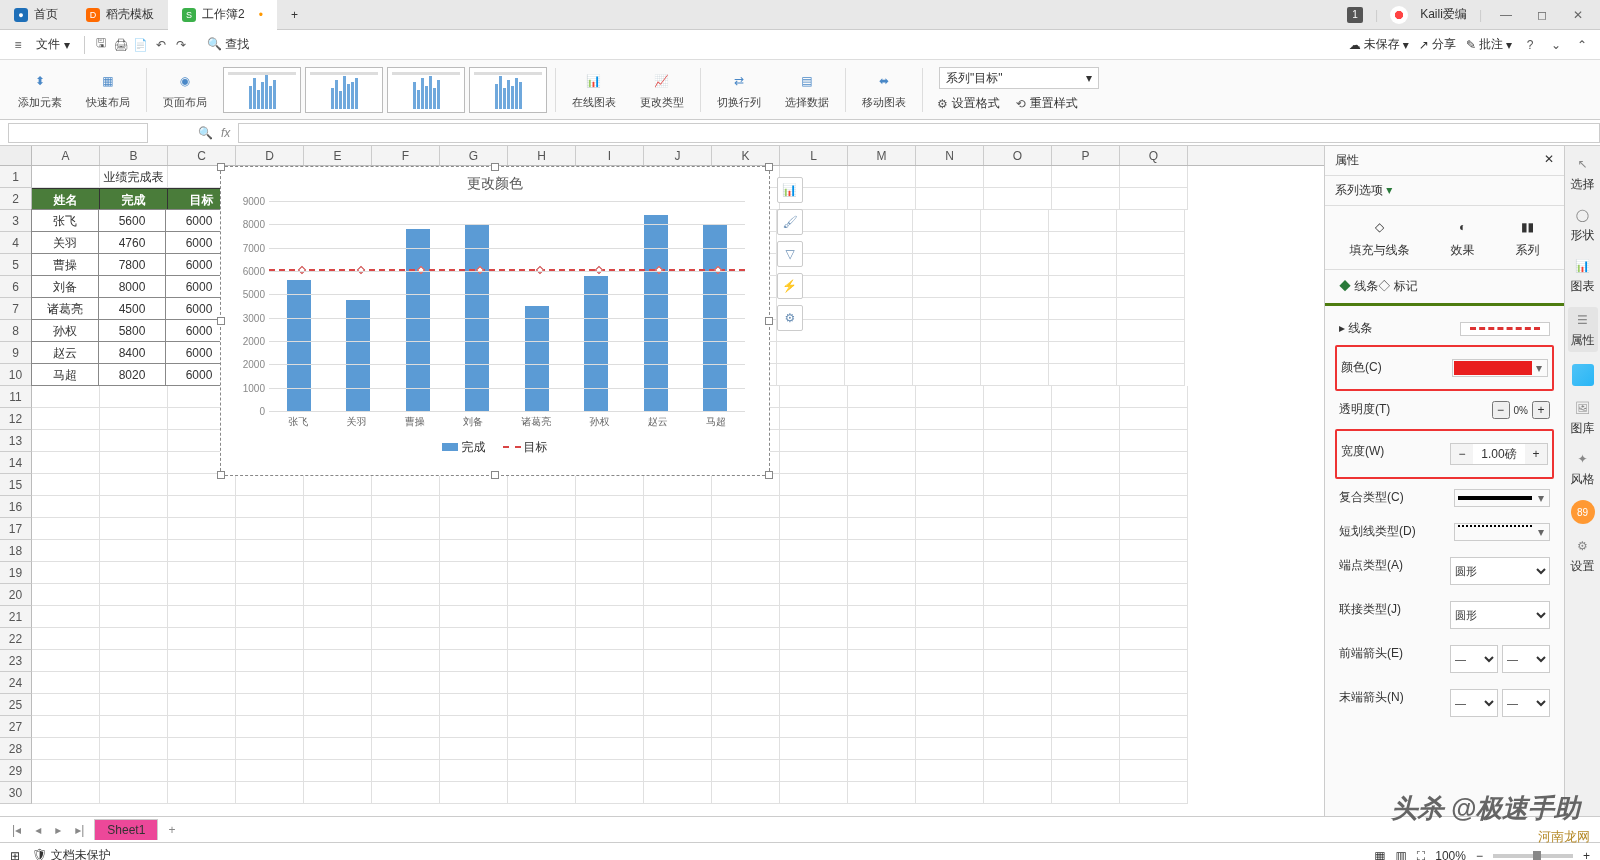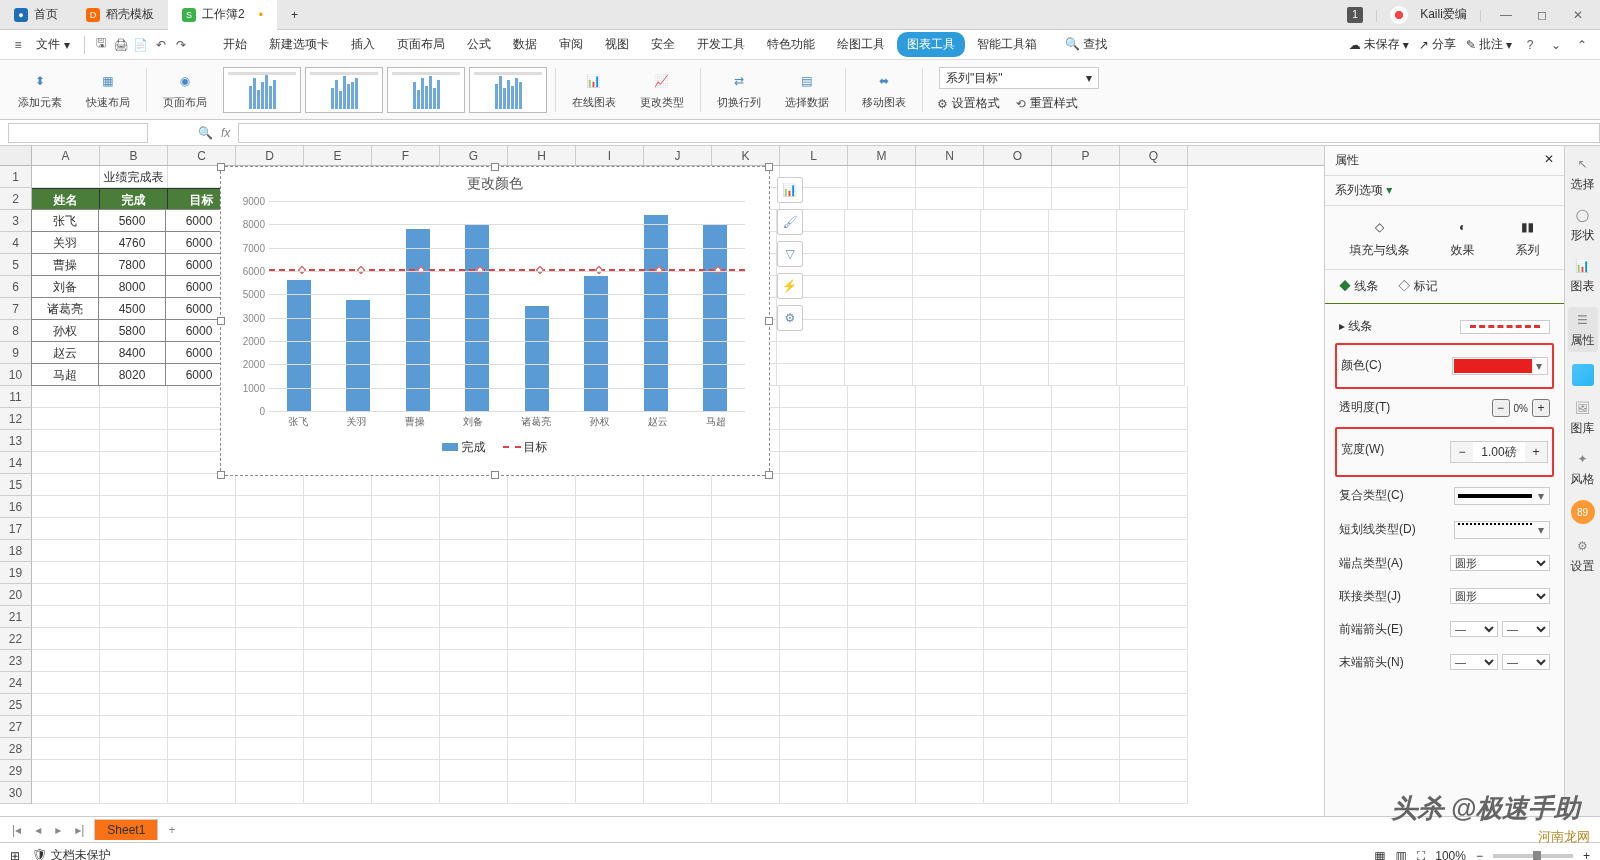--- a/index.html
+++ b/index.html
@@ -68,42 +68,42 @@
 .legend .sw2{display:inline-block;width:18px;border-top:2px dashed #d94545;margin:0 3px 3px 14px}
 .chart-side{position:absolute;right:-34px;top:10px;display:flex;flex-direction:column;gap:6px}
 .chart-side .csb{width:26px;height:26px;border:1px solid #ccc;background:#fff;display:flex;align-items:center;justify-content:center;color:#6a8fb5;border-radius:2px}
 .rightpane{width:240px;border-left:1px solid #ccc;background:#fafafa;display:flex;flex-direction:column}
 .rp-head{padding:6px 10px;border-bottom:1px solid #ddd;display:flex;justify-content:space-between;color:#666}
 .rp-sel{padding:6px 10px;border-bottom:1px solid #ddd;color:#2a7a3a}
 .rp-tabs{display:flex;justify-content:space-around;padding:10px 4px;border-bottom:1px solid #ddd}
 .rp-tabs .rt{display:flex;flex-direction:column;align-items:center;gap:4px;font-size:11px;color:#888;cursor:pointer}
 .rp-tabs .rt.active{color:#2a8a4a}
 .rp-tabs .rt .ri{width:22px;height:22px;display:flex;align-items:center;justify-content:center}
-.rp-sub{display:flex;gap:20px;padding:8px 14px;color:#888;border-bottom:1px solid #4d7c0f}
+.rp-sub{display:flex;padding:8px 14px;color:#888;border-bottom:3px solid #4d7c0f}
 .rp-sub .active{color:#2a7a3a}
 .rp-body{padding:8px 14px;overflow:auto;flex:1}
 .rp-sec{color:#2a7a3a;padding:6px 0;display:flex;justify-content:space-between;align-items:center}
 .line-samp{width:90px;height:14px;border:1px solid #ccc;background:#fff;display:flex;align-items:center;justify-content:center}
 .line-samp .dash{width:70px;border-top:3px dashed #d33}
 .rp-radio{display:block;padding:5px 0 5px 10px;color:#555}
 .rp-field{display:flex;justify-content:space-between;align-items:flex-start;padding:8px 0}
 .rp-field .swatch{width:96px;height:18px;border:1px solid #ccc;display:flex;align-items:center;padding:1px}
 .rp-field .swatch .fill{flex:1;height:100%}
 .highlight{border:2px solid #e33;border-radius:2px;padding:4px;margin:2px -4px}
 .spin{display:flex;align-items:center;border:1px solid #ccc;height:22px;background:#fff}
 .spin button{width:22px;height:20px;border:none;background:#f4f4f4;cursor:pointer}
 .spin input{width:52px;border:none;text-align:center;height:20px}
-select.mini{width:100px;height:16px;border:1px solid #ccc;background:#fff;font-size:11px}
+select.mini{width:100px;height:28px;border:1px solid #ccc;background:#fff;font-size:11px}
 .farright{width:36px;background:#f0f0f0;border-left:1px solid #ccc;display:flex;flex-direction:column;align-items:center;padding-top:8px;gap:12px}
 .farright .fr{display:flex;flex-direction:column;align-items:center;gap:2px;font-size:10px;color:#666;cursor:pointer}
 .farright .fr .fi{width:20px;height:20px;display:flex;align-items:center;justify-content:center;color:#888}
 .farright .circ{width:24px;height:24px;border-radius:50%;background:#ff9933;color:#fff;display:flex;align-items:center;justify-content:center;font-size:10px}
 .sheettabs{height:26px;border-top:1px solid #ccc;display:flex;align-items:center;padding-left:8px;gap:6px}
 .sheettabs .nav{color:#888;padding:0 4px}
-.sheettabs .st{padding:3px 12px;border:1px solid #ccc;border-bottom:none;background:#f97316}
+.sheettabs .st{padding:3px 12px;border:1px solid #ccc;border-bottom:none;background:#ec4899}
 .statusbar{height:26px;border-top:1px solid #ccc;display:flex;align-items:center;padding:0 10px;gap:12px;color:#666}
 .statusbar .right{margin-left:auto;display:flex;align-items:center;gap:10px}
 .watermark{position:absolute;right:20px;bottom:34px;font-size:26px;font-weight:bold;color:#555;font-style:italic;opacity:.9;pointer-events:none}
 .watermark2{position:absolute;right:10px;bottom:14px;font-size:13px;color:#b58a28;pointer-events:none}
 </style>
 </head>
 <body>
 
 <div class="titlebar">
   <div class="tab">
@@ -134,36 +134,20 @@
 
 <div class="menubar">
   <span class="ico">≡</span>
   <span class="file"><span>文件</span> ▾</span>
   <span class="sep"></span>
   <span class="ico">🖫</span>
   <span class="ico">🖨</span>
   <span class="ico">📄</span>
   <span class="ico">↶</span>
   <span class="ico">↷</span>
-  <div class="tabs" id="mtabs">
-      <span class="mtab">开始</span>
-      <span class="mtab">新建选项卡</span>
-      <span class="mtab">插入</span>
-      <span class="mtab">页面布局</span>
-      <span class="mtab">公式</span>
-      <span class="mtab">数据</span>
-      <span class="mtab">审阅</span>
-      <span class="mtab">视图</span>
-      <span class="mtab">安全</span>
-      <span class="mtab">开发工具</span>
-      <span class="mtab">特色功能</span>
-      <span class="mtab">绘图工具</span>
-      <span class="mtab hl">图表工具</span>
-      <span class="mtab">智能工具箱</span>
-    </div>
   <span style="margin-left:14px;color:#888">🔍 <span>查找</span></span>
   <div class="menubar-right">
     <span>☁ <span>未保存</span> ▾</span>
     <span>↗ <span>分享</span></span>
     <span>✎ <span>批注</span> ▾</span>
     <span class="ico">?</span>
     <span class="ico">⌄</span>
     <span class="ico">⌃</span>
   </div>
 </div>

